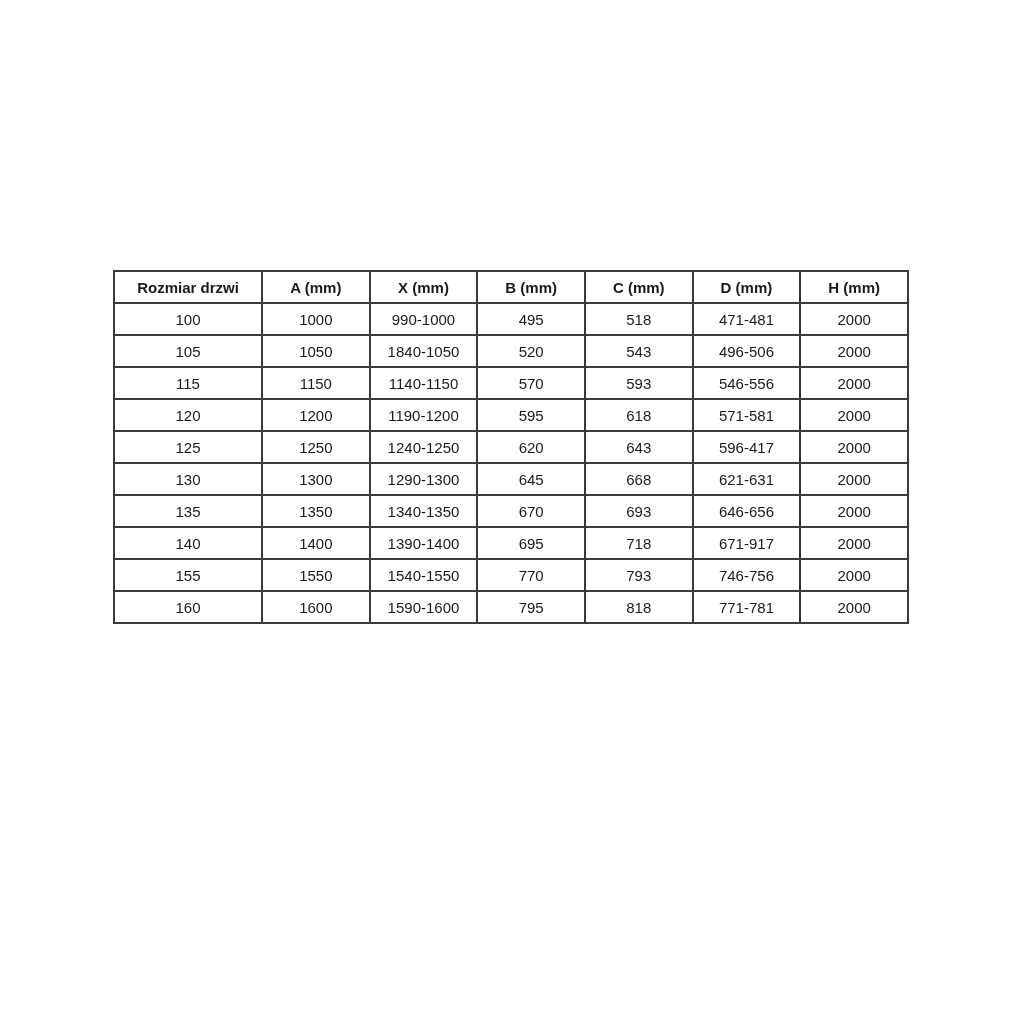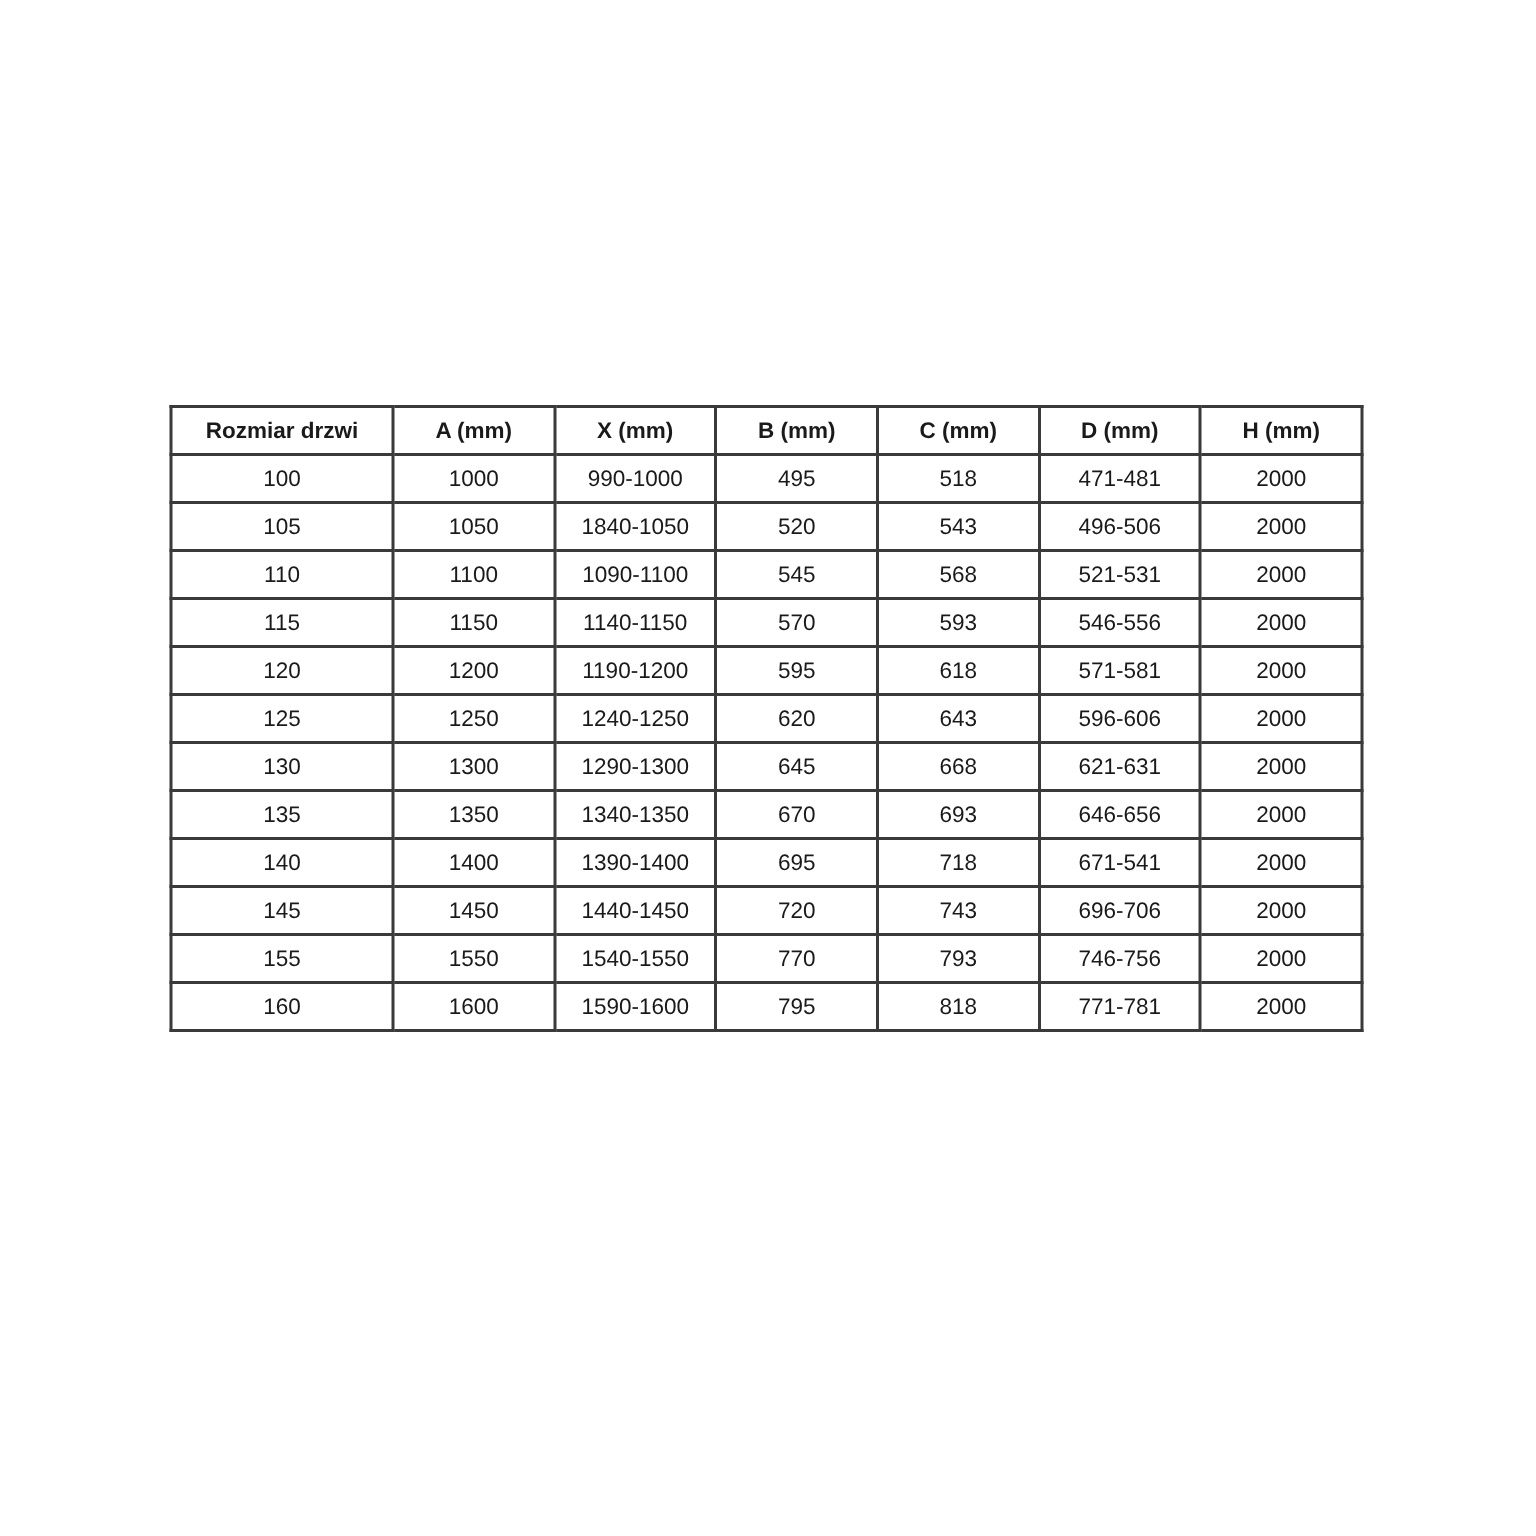--- a/index.html
+++ b/index.html
@@ -79,29 +79,20 @@
           <tr>
             <td>105</td>
             <td>1050</td>
             <td>1840-1050</td>
             <td>520</td>
             <td>543</td>
             <td>496-506</td>
             <td>2000</td>
           </tr>
           <tr>
-            <td>110</td>
-            <td>1100</td>
-            <td>1090-1100</td>
-            <td>545</td>
-            <td>568</td>
-            <td>521-531</td>
-            <td>2000</td>
-          </tr>
-          <tr>
             <td>115</td>
             <td>1150</td>
             <td>1140-1150</td>
             <td>570</td>
             <td>593</td>
             <td>546-556</td>
             <td>2000</td>
           </tr>
           <tr>
             <td>120</td>
@@ -111,21 +102,21 @@
             <td>618</td>
             <td>571-581</td>
             <td>2000</td>
           </tr>
           <tr>
             <td>125</td>
             <td>1250</td>
             <td>1240-1250</td>
             <td>620</td>
             <td>643</td>
-            <td>596-606</td>
+            <td>596-417</td>
             <td>2000</td>
           </tr>
           <tr>
             <td>130</td>
             <td>1300</td>
             <td>1290-1300</td>
             <td>645</td>
             <td>668</td>
             <td>621-631</td>
             <td>2000</td>
@@ -138,30 +129,21 @@
             <td>693</td>
             <td>646-656</td>
             <td>2000</td>
           </tr>
           <tr>
             <td>140</td>
             <td>1400</td>
             <td>1390-1400</td>
             <td>695</td>
             <td>718</td>
-            <td>671-541</td>
-            <td>2000</td>
-          </tr>
-          <tr>
-            <td>145</td>
-            <td>1450</td>
-            <td>1440-1450</td>
-            <td>720</td>
-            <td>743</td>
-            <td>696-706</td>
+            <td>671-917</td>
             <td>2000</td>
           </tr>
           <tr>
             <td>155</td>
             <td>1550</td>
             <td>1540-1550</td>
             <td>770</td>
             <td>793</td>
             <td>746-756</td>
             <td>2000</td>

